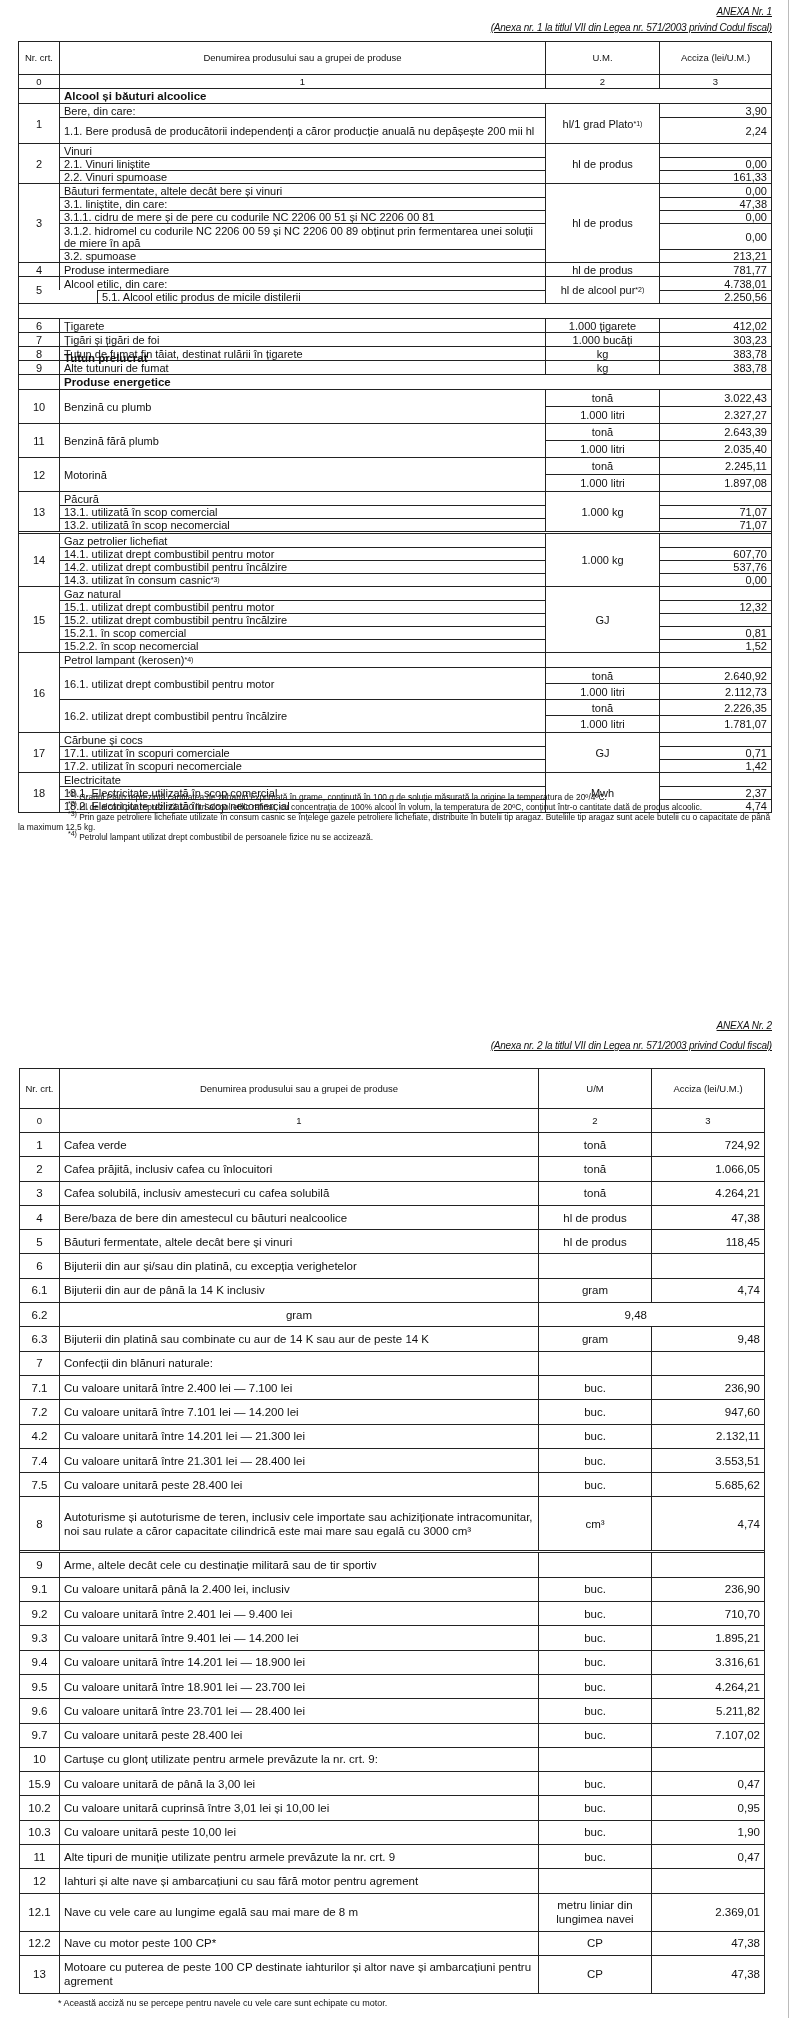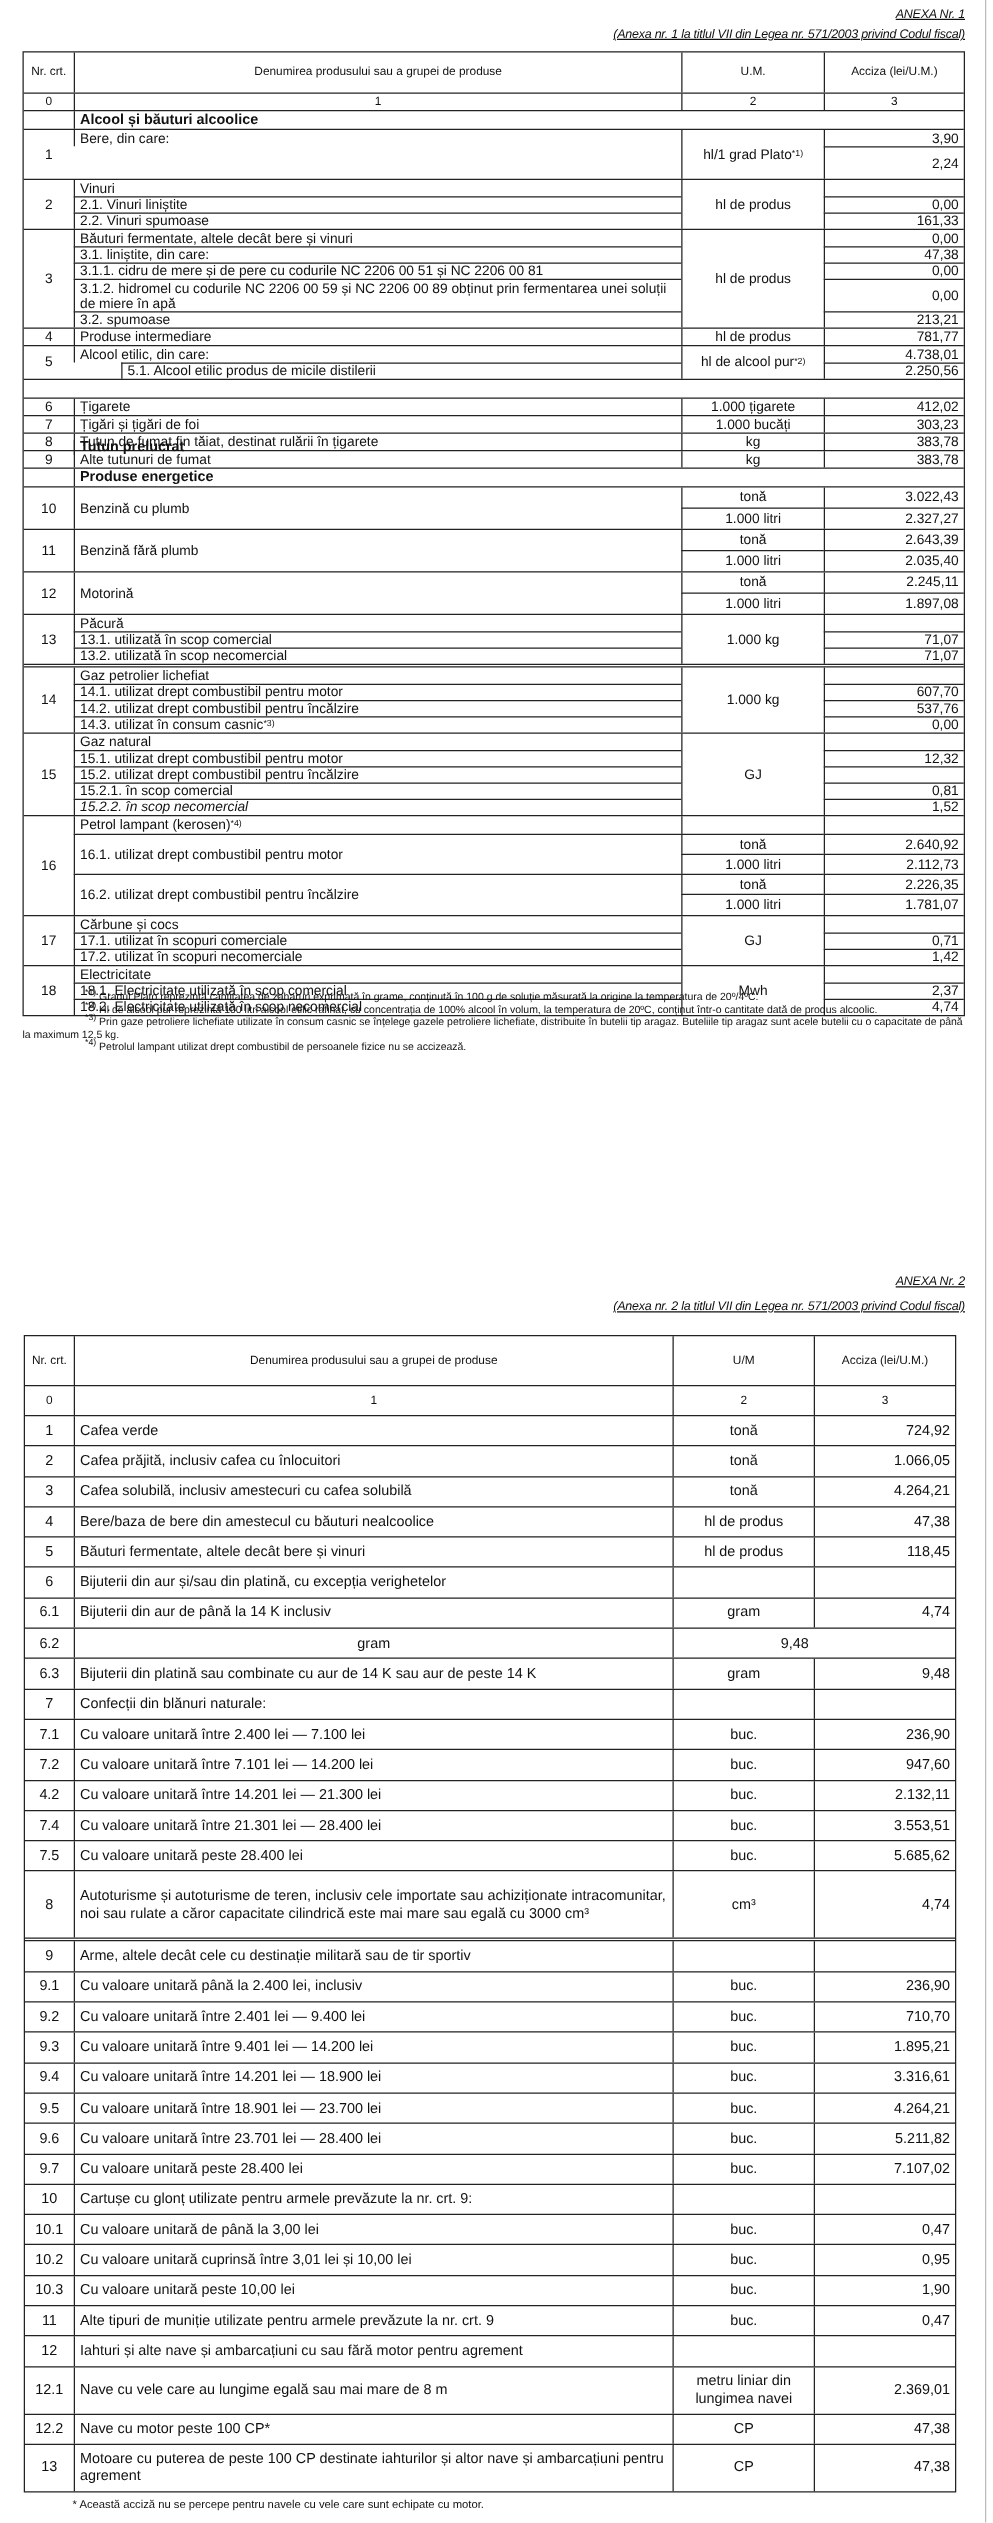--- a/index.html
+++ b/index.html
@@ -47,20 +47,21 @@
     <div class="c">3</div>
   </div>
 <div class="grp" style="height:14px;">
       <div class="c"></div>
       <div class="c sec" style="grid-column:2 / 5;">Alcool și băuturi alcoolice</div>
     </div>
     <div class="grp" style="grid-template-rows:13px 26px;">
       <div class="c" style="grid-row:1 / 3;">1</div>
       <div class="c" style="grid-column:2;grid-row:1;">Bere, din care:</div>
       <div class="c rt" style="grid-column:4;grid-row:1;">3,90</div>
+      <div class="c bt" style="grid-column:2;grid-row:2;">1.1. Bere produsă de producătorii independenți a căror producție anuală nu depășește 200 mii hl</div>
       <div class="c rt bt" style="grid-column:4;grid-row:2;">2,24</div>
       <div class="c ctr" style="grid-column:3;grid-row:1 / 3;">hl/1 grad Plato<sup>*1)</sup></div>
     </div>
     <div class="grp" style="grid-template-rows:13px 13px 13px;">
       <div class="c" style="grid-row:1 / 4;">2</div>
       <div class="c" style="grid-column:2;grid-row:1;">Vinuri</div>
       <div class="c rt" style="grid-column:4;grid-row:1;"></div>
       <div class="c bt" style="grid-column:2;grid-row:2;">2.1. Vinuri liniștite</div>
       <div class="c rt bt" style="grid-column:4;grid-row:2;">0,00</div>
       <div class="c bt" style="grid-column:2;grid-row:3;">2.2. Vinuri spumoase</div>
@@ -176,21 +177,21 @@
     <div class="grp" style="grid-template-rows:13px 13px 13px 13px 13px;">
       <div class="c" style="grid-row:1 / 6;">15</div>
       <div class="c" style="grid-column:2;grid-row:1;">Gaz natural</div>
       <div class="c rt" style="grid-column:4;grid-row:1;"></div>
       <div class="c bt" style="grid-column:2;grid-row:2;">15.1. utilizat drept combustibil pentru motor</div>
       <div class="c rt bt" style="grid-column:4;grid-row:2;">12,32</div>
       <div class="c bt" style="grid-column:2;grid-row:3;">15.2. utilizat drept combustibil pentru încălzire</div>
       <div class="c rt bt" style="grid-column:4;grid-row:3;"></div>
       <div class="c bt" style="grid-column:2;grid-row:4;">15.2.1. în scop comercial</div>
       <div class="c rt bt" style="grid-column:4;grid-row:4;">0,81</div>
-      <div class="c bt" style="grid-column:2;grid-row:5;font-style:italic;">15.2.2. în scop necomercial</div>
+      <div class="c bt" style="grid-column:2;grid-row:5;">15.2.2. în scop necomercial</div>
       <div class="c rt bt" style="grid-column:4;grid-row:5;">1,52</div>
       <div class="c ctr" style="grid-column:3;grid-row:1 / 6;">GJ</div>
     </div>
     <div class="grp" style="grid-template-rows:14px 16px 16px 16px 17px;">
       <div class="c" style="grid-row:1 / 6;">16</div>
       <div class="c" style="grid-column:2;grid-row:1;">Petrol lampant (kerosen)<sup>*4)</sup></div>
       <div class="c" style="grid-column:3;grid-row:1;"></div>
       <div class="c" style="grid-column:4;grid-row:1;"></div>
       <div class="c bt" style="grid-column:2;grid-row:2 / 4;">16.1. utilizat drept combustibil pentru motor</div>
       <div class="c ctr bt" style="grid-column:3;grid-row:2;">tonă</div>
@@ -391,21 +392,21 @@
       <div class="c ctr">buc.</div>
       <div class="c rt">7.107,02</div>
     </div>
     <div class="grp" style="height:23.3px;">
       <div class="c">10</div>
       <div class="c">Cartușe cu glonț utilizate pentru armele prevăzute la nr. crt. 9:</div>
       <div class="c ctr"></div>
       <div class="c rt"></div>
     </div>
     <div class="grp" style="height:23.3px;">
-      <div class="c">10.1</div>
+      <div class="c">15.9</div>
       <div class="c">Cu valoare unitară de până la 3,00 lei</div>
       <div class="c ctr">buc.</div>
       <div class="c rt">0,47</div>
     </div>
     <div class="grp" style="height:23.3px;">
       <div class="c">10.2</div>
       <div class="c">Cu valoare unitară cuprinsă între 3,01 lei și 10,00 lei</div>
       <div class="c ctr">buc.</div>
       <div class="c rt">0,95</div>
     </div>

